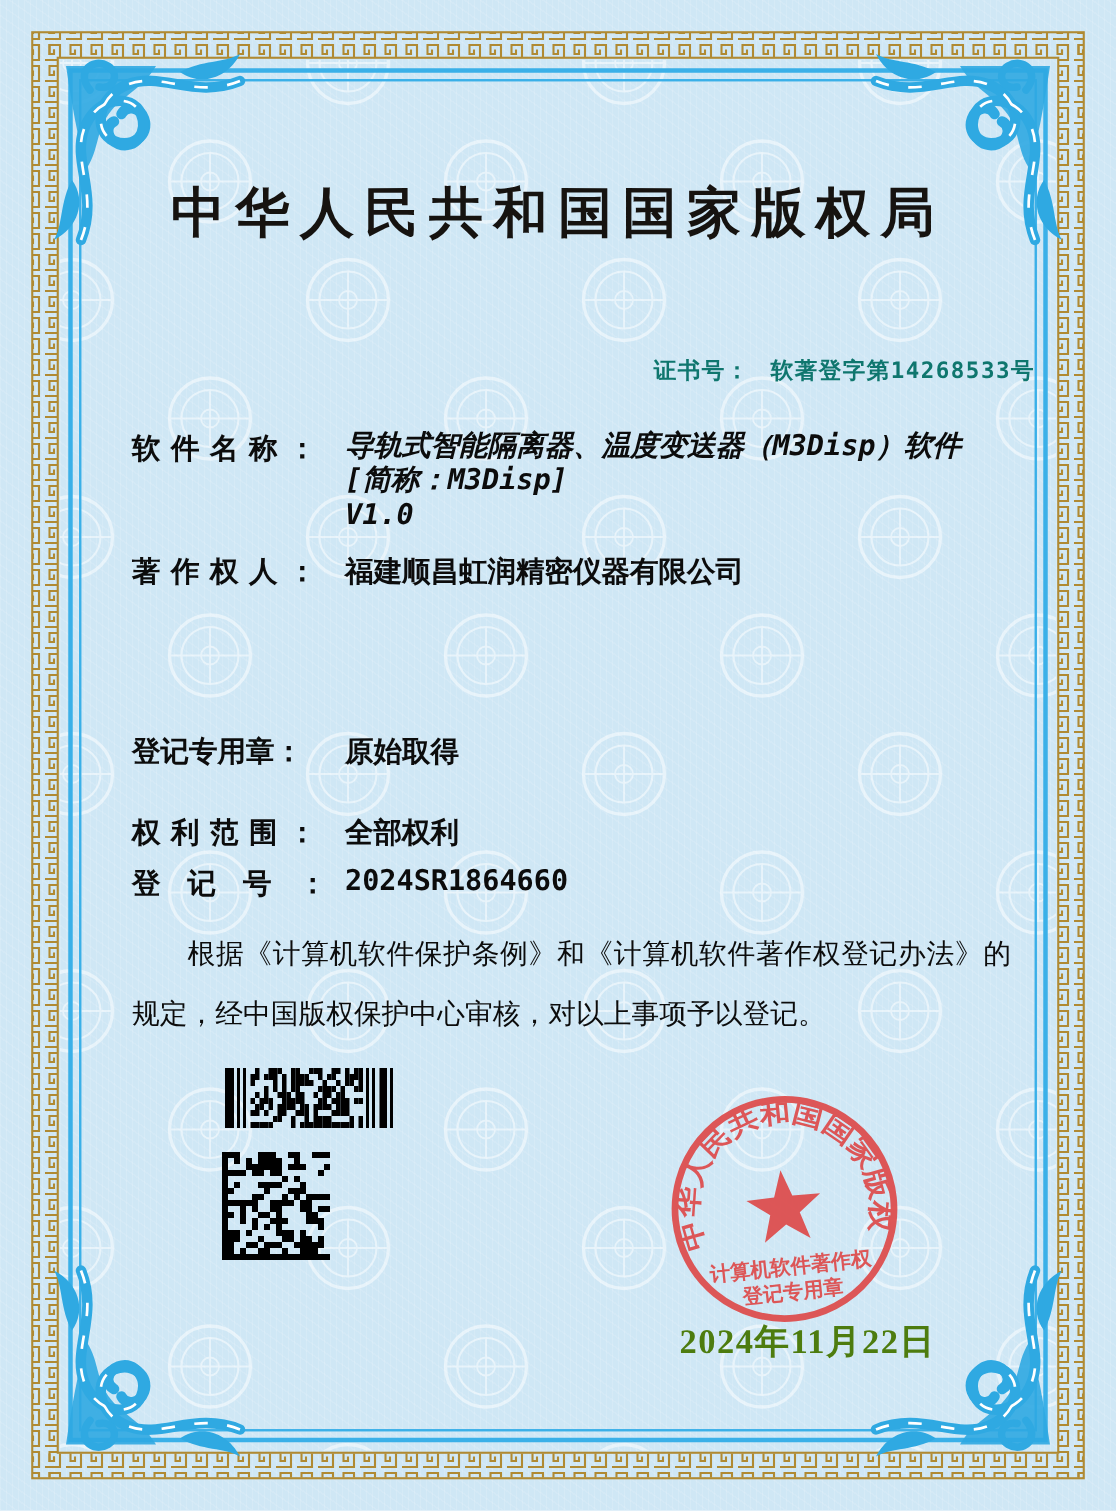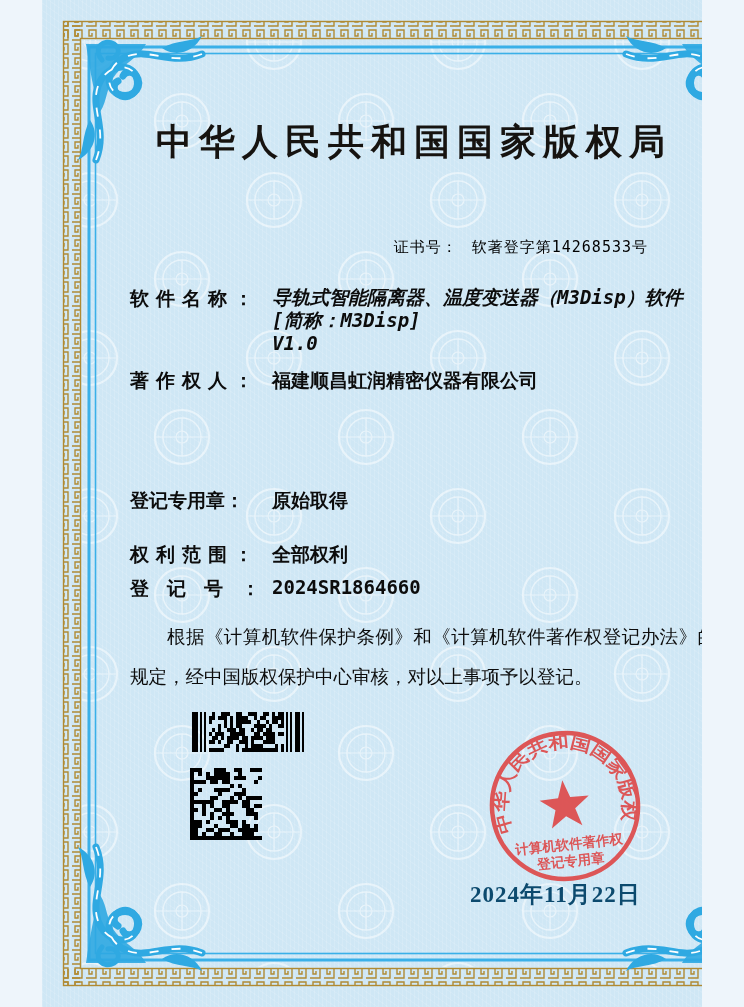--- a/index.html
+++ b/index.html
@@ -1,18 +1,18 @@
 <!DOCTYPE html>
 <html><head>
 <meta charset="utf-8">
 <style>
   html,body{margin:0;padding:0;background:#eef5fb;}
   .page{
     position:relative;
-    width:660px;height:1007px;
+    width:744px;height:1007px;
     margin:0 auto;
     background:#cfe7f5;
     overflow:hidden;
     font-family:"Liberation Serif","DejaVu Serif",serif;
     color:#101010;
   }
   
   .page::after{
     content:"";position:absolute;inset:0;z-index:0;pointer-events:none;
     background:
@@ -23,21 +23,21 @@
   .content{position:absolute;inset:0;z-index:2;}
 
   .title{
     position:absolute;left:0;top:118px;width:744px;text-align:center;
     font-weight:bold;font-size:36px;letter-spacing:7px;line-height:49px;
     color:#161310;
   }
   .certno{
     position:absolute;top:238px;right:54px;
     font-family:"DejaVu Sans Mono","Liberation Mono",monospace;
-    font-weight:normal;font-size:15px;letter-spacing:1px;color:#000000;
+    font-weight:bold;font-size:15px;letter-spacing:1px;color:#0f766e;
   }
   .certno .lbl{margin-right:14px;}
 
   .fieldrow{position:absolute;left:88px;width:600px;
     font-family:"DejaVu Sans Mono","Liberation Mono",monospace;
     font-weight:bold;font-size:19px;color:#0c0c0c;}
   .fieldrow .flabel{position:absolute;left:0;top:0;white-space:nowrap;}
   .fieldrow .fvalue{position:absolute;left:142px;top:0;white-space:nowrap;}
   .ls4{letter-spacing:7px;}
   .ls3{letter-spacing:18px;}
@@ -56,22 +56,22 @@
   }
 
   .barcode{position:absolute;left:150px;top:712px;}
   .qrcode{position:absolute;left:148px;top:768px;}
 
   .seal{
     position:absolute;left:443px;top:726px;width:160px;height:160px;
     transform:rotate(-6deg);z-index:3;opacity:.92;
   }
   .date{
-    position:absolute;left:428px;top:879px;
-    font-weight:bold;font-size:23px;letter-spacing:1px;color:#0c4a6e;z-index:2;
+    position:absolute;left:453px;top:879px;
+    font-weight:bold;font-size:23px;letter-spacing:1px;color:#4d7c0f;z-index:2;
   }
 </style>
 </head>
 <body>
 
 <div class="page">
 
   <svg class="deco" width="744" height="1007" viewBox="0 0 744 1007">
     <defs>
       <pattern id="gk" width="14" height="14" patternUnits="userSpaceOnUse">

